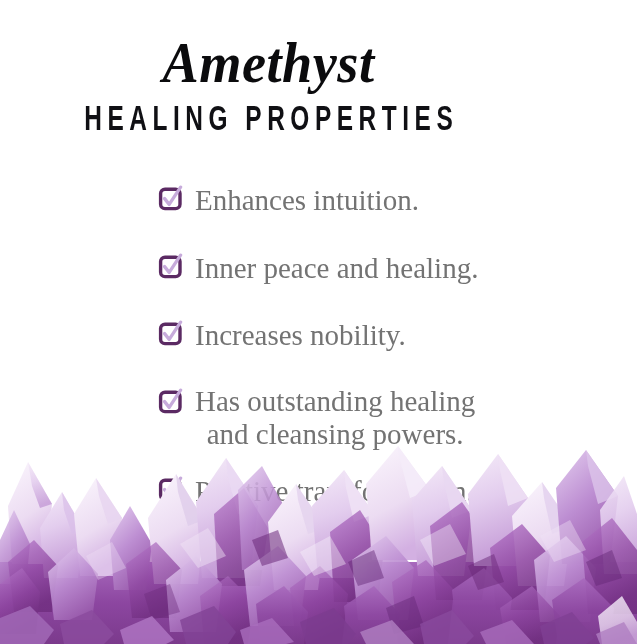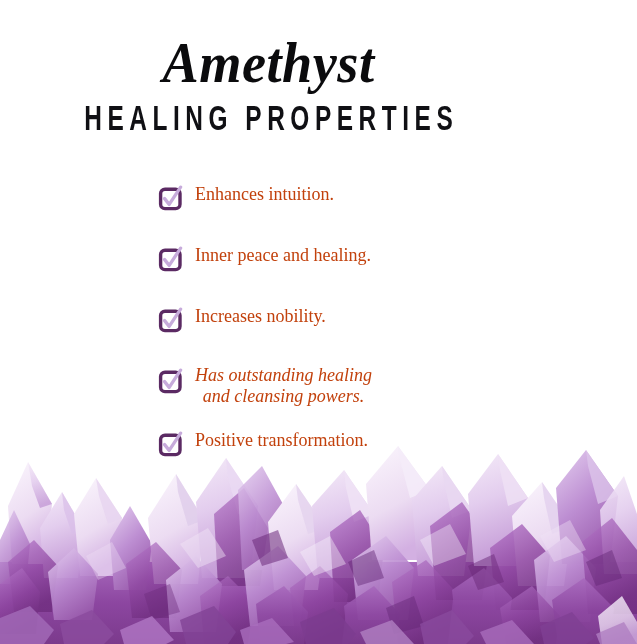--- a/index.html
+++ b/index.html
@@ -67,37 +67,37 @@
     left: 158px;
     width: 430px;
   }
 
   .item {
     display: flex;
     align-items: flex-start;
     margin-bottom: 32px;
   }
   .item:last-child { margin-bottom: 0; }
-  .item.tight { margin-bottom: 22px; font-style: italic; }
+  .item.tight { margin-bottom: 22px; }
 
   .checkbox {
     flex: 0 0 auto;
     width: 26px;
     height: 26px;
     margin-top: 3px;
     margin-right: 11px;
     position: relative;
   }
   .checkbox svg { display: block; }
 
   .item-text {
     font-family: "Liberation Serif", "DejaVu Serif", serif;
-    font-size: 18px;
+    font-size: 29px;
     line-height: 1.16;
-    color: #c2410c;
+    color: #737373;
     padding-top: 2px;
     white-space: pre-line;
   }
   .item-text.two-line {
     text-align: center;
     padding-top: 0;
     line-height: 1.14;
   }
 
   

